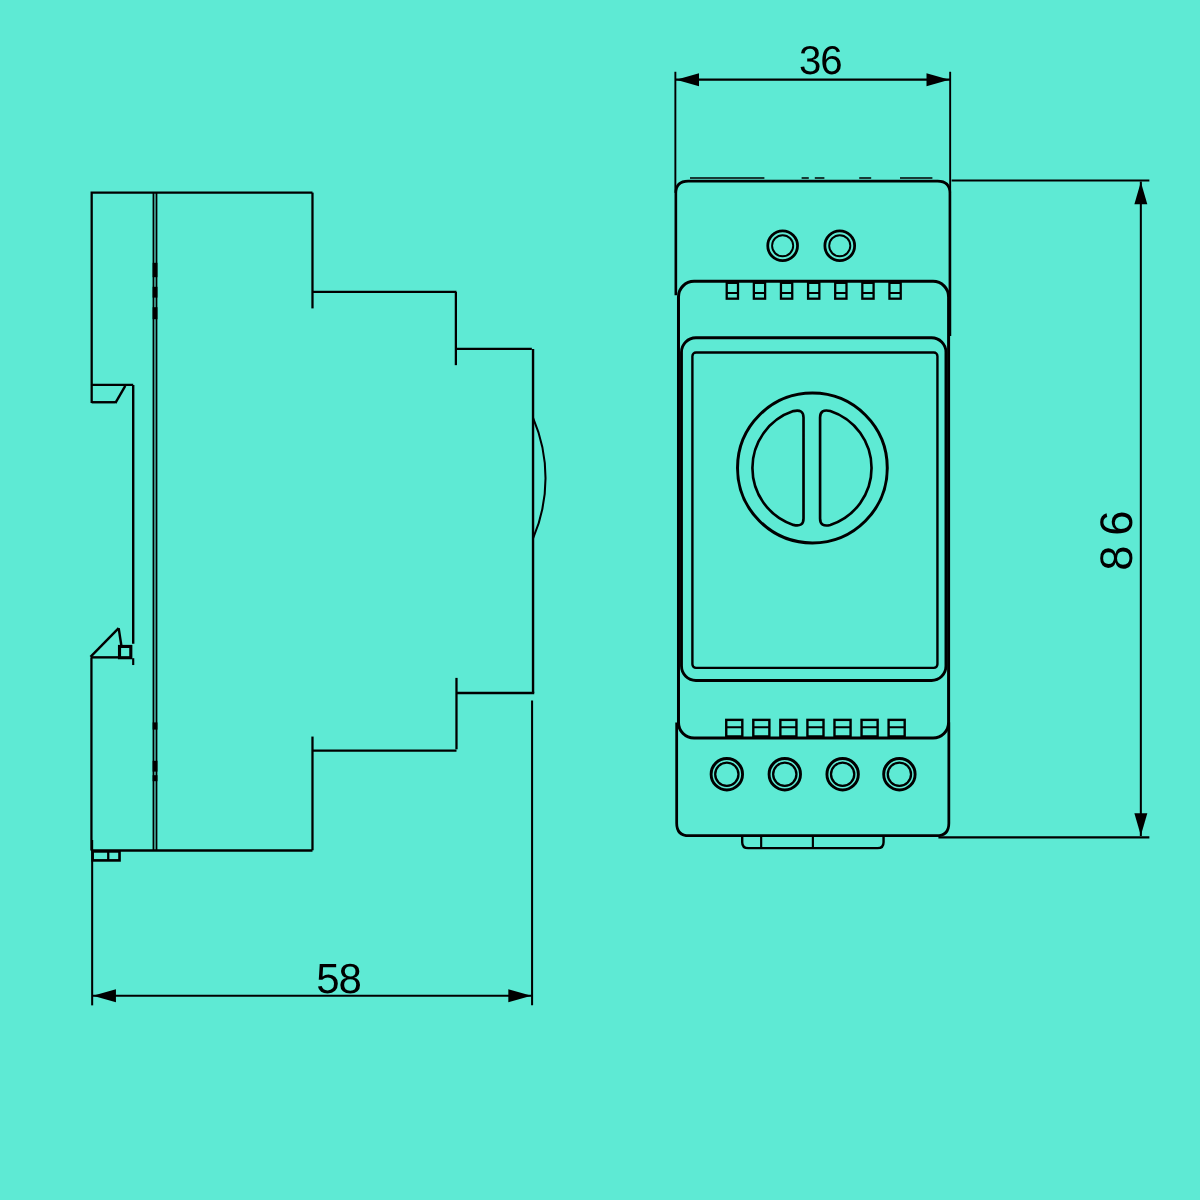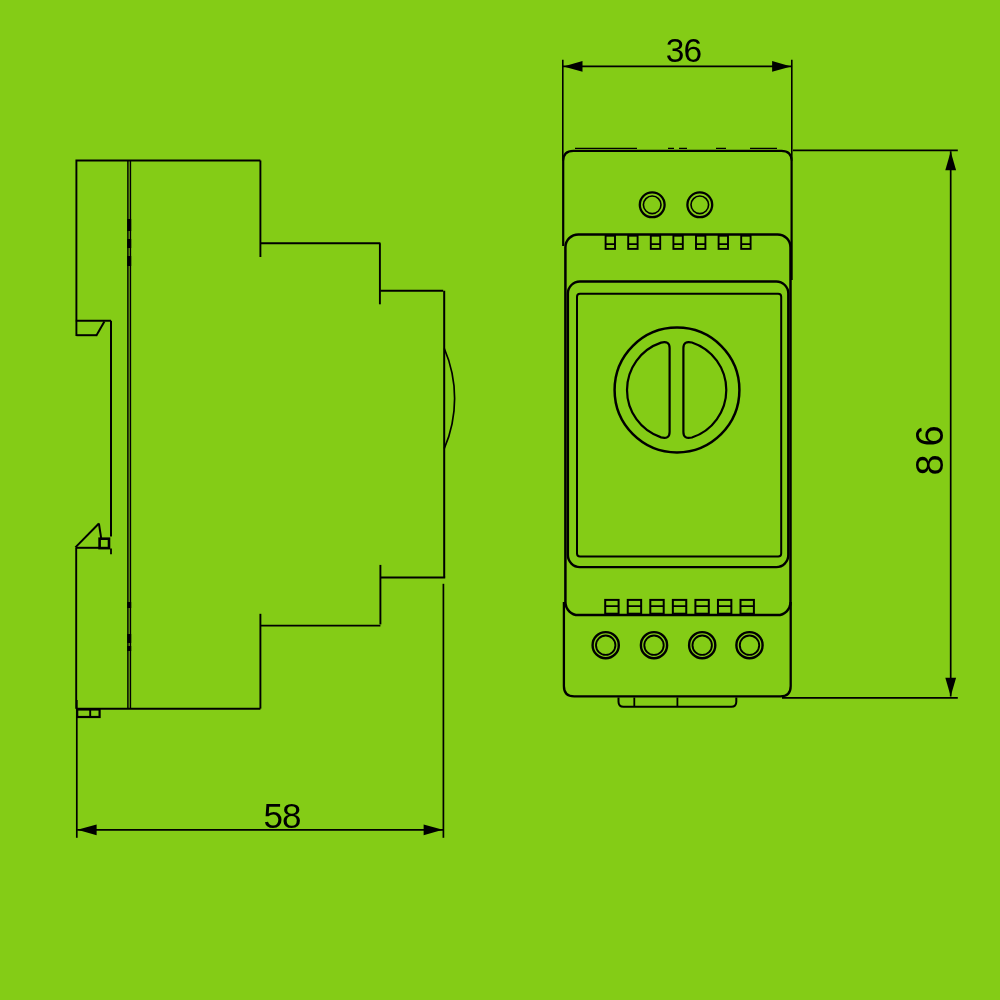--- a/index.html
+++ b/index.html
@@ -1,16 +1,16 @@
 <!DOCTYPE html>
 <html><head>
 <meta charset="utf-8">
 <style>
   html,body{margin:0;padding:0;background:#fff;}
-  .wrap{width:1000px;height:1000px;position:relative;background:#84cc16;}
+  .wrap{width:1000px;height:1000px;position:relative;background:#5eead4;}
   svg{display:block;}
   text{font-family:"Liberation Sans",sans-serif;fill:#000;}
 </style>
 </head>
 <body>
 <div class="wrap">
 <svg width="1000" height="1000" viewBox="0 0 1000 1000" fill="none" stroke="#000">
 
 <g stroke="#000" stroke-width="1.9" fill="none">
 

